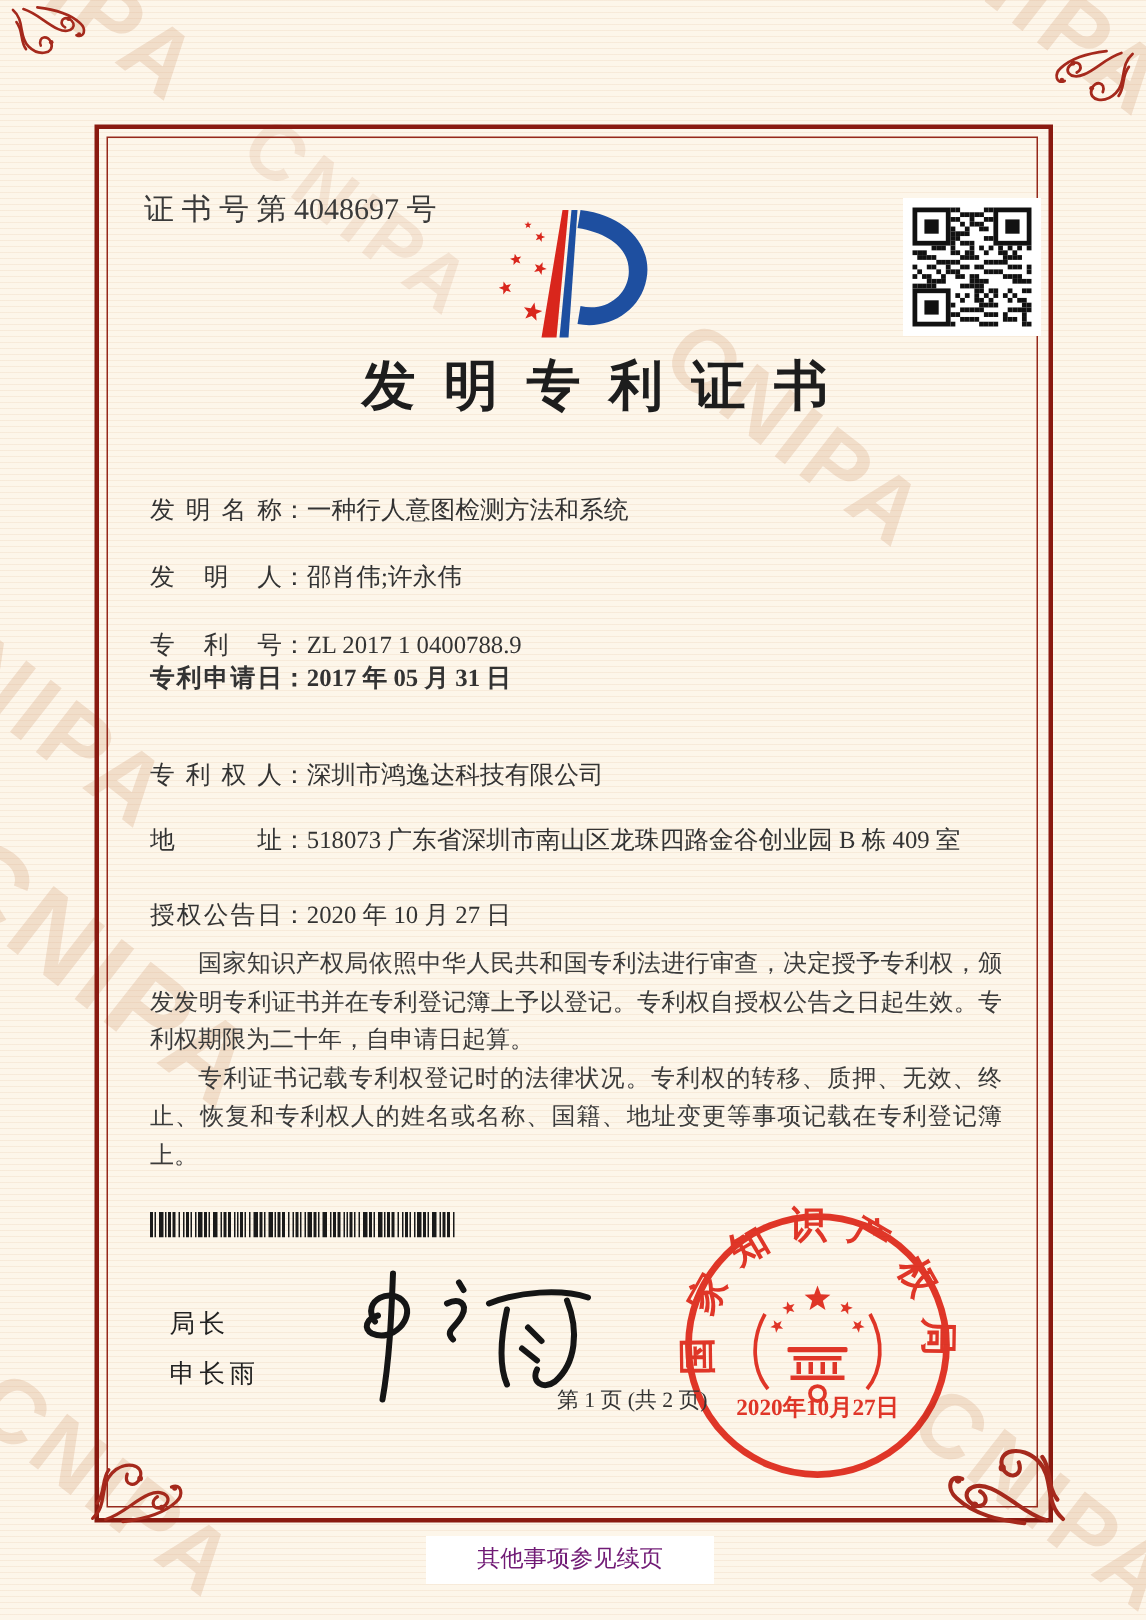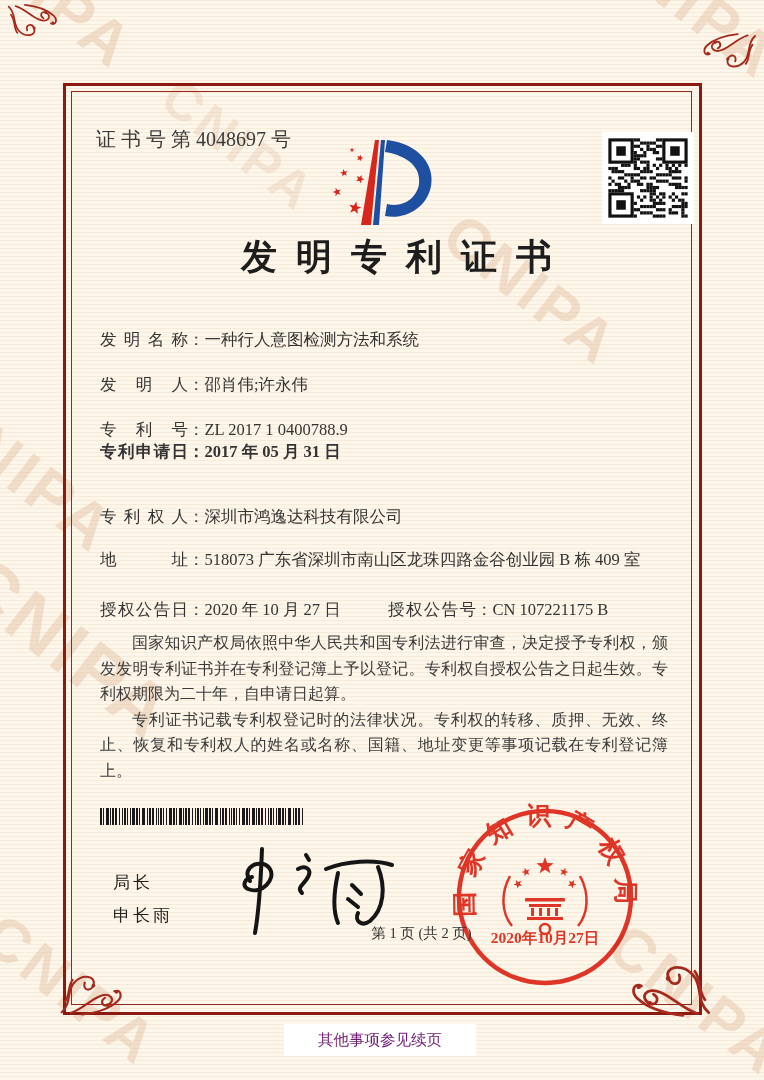--- a/index.html
+++ b/index.html
@@ -365,23 +365,20 @@
     <span class="flabel">专利权人</span><span class="fcolon">：</span><span class="fvalue">深圳市鸿逸达科技有限公司</span>
   </div>
   <div class="frow" style="top:548px;">
     <span class="flabel">地址</span><span class="fcolon">：</span><span class="fvalue">518073 广东省深圳市南山区龙珠四路金谷创业园 B 栋 409 室</span>
   </div>
 
   <div class="frow" style="top:598px;width:568px;">
     <span class="grant-group">
       <span class="flabel">授权公告日</span><span class="fcolon">：</span><span>2020 年 10 月 27 日</span>
     </span>
-    <span class="grant-second">
-      <span class="flabel">授权公告号</span><span class="fcolon">：</span><span>CN 107221175 B</span>
-    </span>
   </div>
 
   <div class="paras">
     <p>国家知识产权局依照中华人民共和国专利法进行审查，决定授予专利权，颁发发明专利证书并在专利登记簿上予以登记。专利权自授权公告之日起生效。专利权期限为二十年，自申请日起算。</p>
     <p>专利证书记载专利权登记时的法律状况。专利权的转移、质押、无效、终止、恢复和专利权人的姓名或名称、国籍、地址变更等事项记载在专利登记簿上。</p>
   </div>
 
   <svg class="barcode" id="barcode-svg" width="206" height="17" viewBox="0 0 206 17">
     <g id="barcode-bars" fill="#1a1a1a">
         <rect x="0" y="0" width="2" height="17"></rect>

